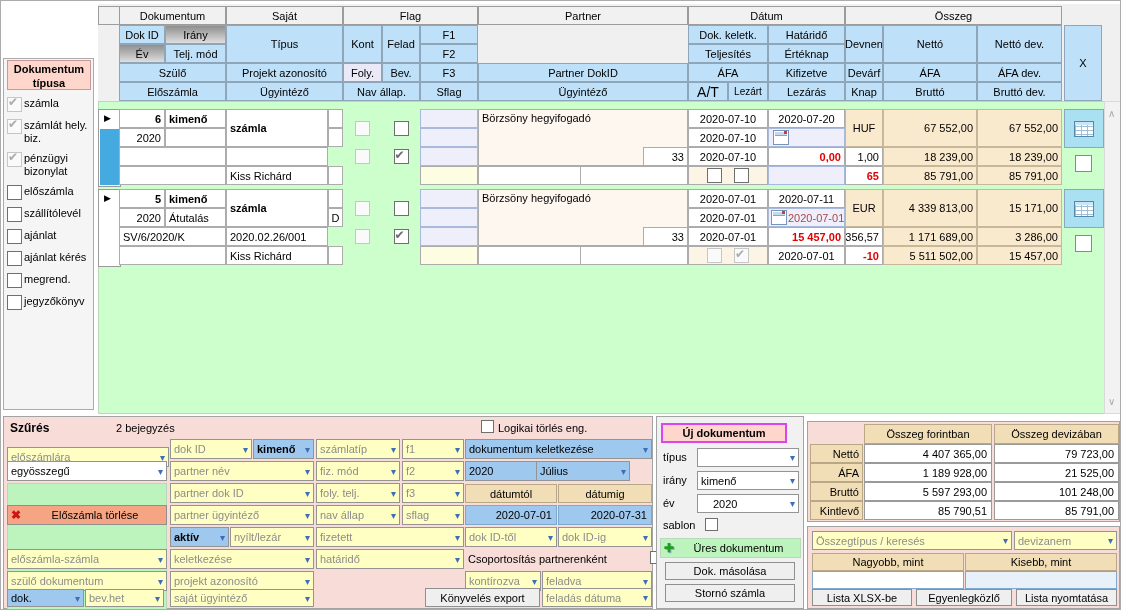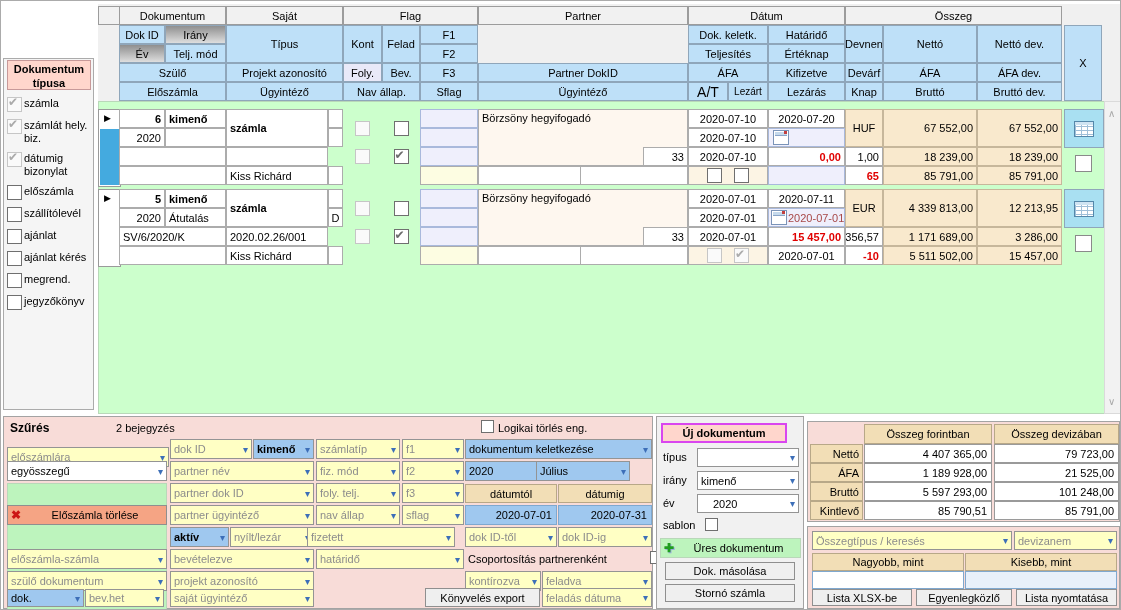--- a/index.html
+++ b/index.html
@@ -99,21 +99,21 @@
       <div class="dti">
           <span class="cb pale checked"></span>
           <span class="lab" style="white-space:normal">számla</span>
         </div>
       <div class="dti">
           <span class="cb pale checked"></span>
           <span class="lab" style="white-space:normal">számlát hely. biz.</span>
         </div>
       <div class="dti">
           <span class="cb pale checked"></span>
-          <span class="lab" style="white-space:normal">dátumig bizonylat</span>
+          <span class="lab" style="white-space:normal">pénzügyi bizonylat</span>
         </div>
       <div class="dti">
           <span class="cb"></span>
           <span class="lab" style="white-space:normal">előszámla</span>
         </div>
       <div class="dti">
           <span class="cb"></span>
           <span class="lab" style="white-space:normal">szállítólevél</span>
         </div>
       <div class="dti">
@@ -307,21 +307,21 @@
           <span style="margin-left:1px">2020-07-01</span>
         </div>
         <div class="dc r red" style="grid-area:3/12/4/13">15 457,00</div>
         <div class="dc c" style="grid-area:4/12/5/13">2020-07-01</div>
         <div class="dc wheat c" style="grid-area:1/13/3/14">EUR</div>
         <div class="dc r" style="grid-area:3/13/4/14">356,57</div>
         <div class="dc r red" style="grid-area:4/13/5/14">-10</div>
         <div class="dc wheat r" style="grid-area:1/14/3/15">4 339 813,00</div>
         <div class="dc wheat r" style="grid-area:3/14/4/15">1 171 689,00</div>
         <div class="dc wheat r" style="grid-area:4/14/5/15">5 511 502,00</div>
-        <div class="dc wheat r" style="grid-area:1/15/3/16">12 213,95</div>
+        <div class="dc wheat r" style="grid-area:1/15/3/16">15 171,00</div>
         <div class="dc wheat r" style="grid-area:3/15/4/16">3 286,00</div>
         <div class="dc wheat r" style="grid-area:4/15/5/16">15 457,00</div>
       </div>
       <div class="iconcell" style="top:0">
           <span class="gridicon"></span>
         </div>
       <span class="xchk" style="top:46px"></span>
     </div>
 
     <div class="sb">
@@ -427,40 +427,40 @@
 
     
     <div class="abs dd blue" style="left:166px;top:110px;width:59px">
         <span class="t b">aktív</span>
         <span class="a">▾</span>
       </div>
     <div class="abs dd" style="left:226px;top:110px;width:84px">
         <span class="t">nyílt/lezár</span>
         <span class="a">▾</span>
       </div>
-    <div class="abs dd" style="left:303px;top:110px;width:148px">
+    <div class="abs dd" style="left:312px;top:110px;width:148px">
         <span class="t">fizetett</span>
         <span class="a">▾</span>
       </div>
     <div class="abs dd" style="left:461px;top:110px;width:92px">
         <span class="t">dok ID-től</span>
         <span class="a">▾</span>
       </div>
     <div class="abs dd" style="left:554px;top:110px;width:94px">
         <span class="t">dok ID-ig</span>
         <span class="a">▾</span>
       </div>
 
     
     <div class="abs dd" style="left:3px;top:132px;width:160px">
         <span class="t">előszámla-számla</span>
         <span class="a">▾</span>
       </div>
     <div class="abs dd" style="left:166px;top:132px;width:144px">
-        <span class="t">bevételezve</span>
+        <span class="t">keletkezése</span>
         <span class="a">▾</span>
       </div>
     <div class="abs dd" style="left:312px;top:132px;width:148px">
         <span class="t">határidő</span>
         <span class="a">▾</span>
       </div>
     <span class="abs lab" style="left:464px;top:136px">Csoportosítás partnerenként</span>
     <span class="abs cb" style="left:630px;top:134px"></span>
 
     

